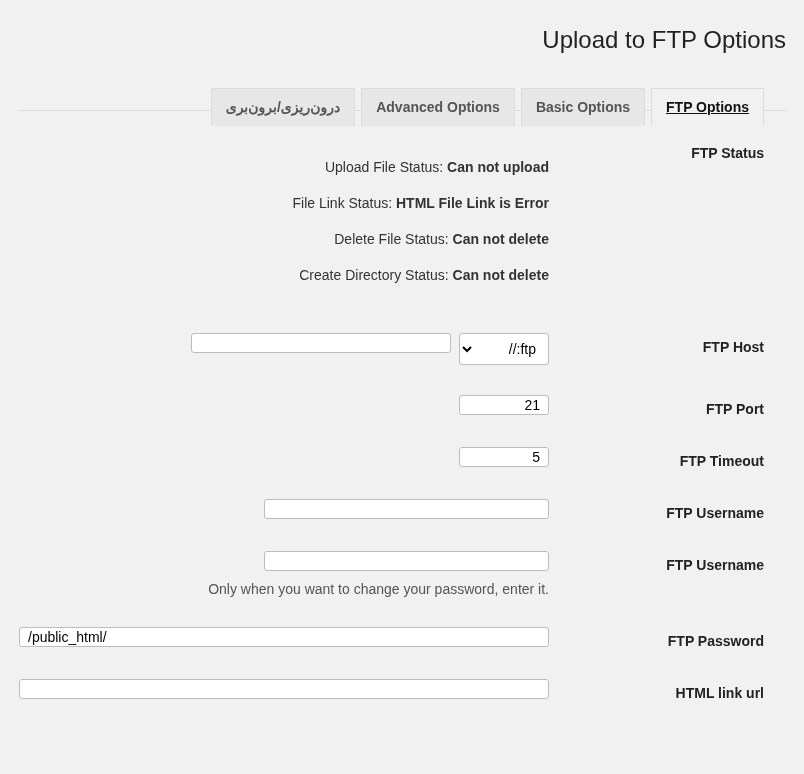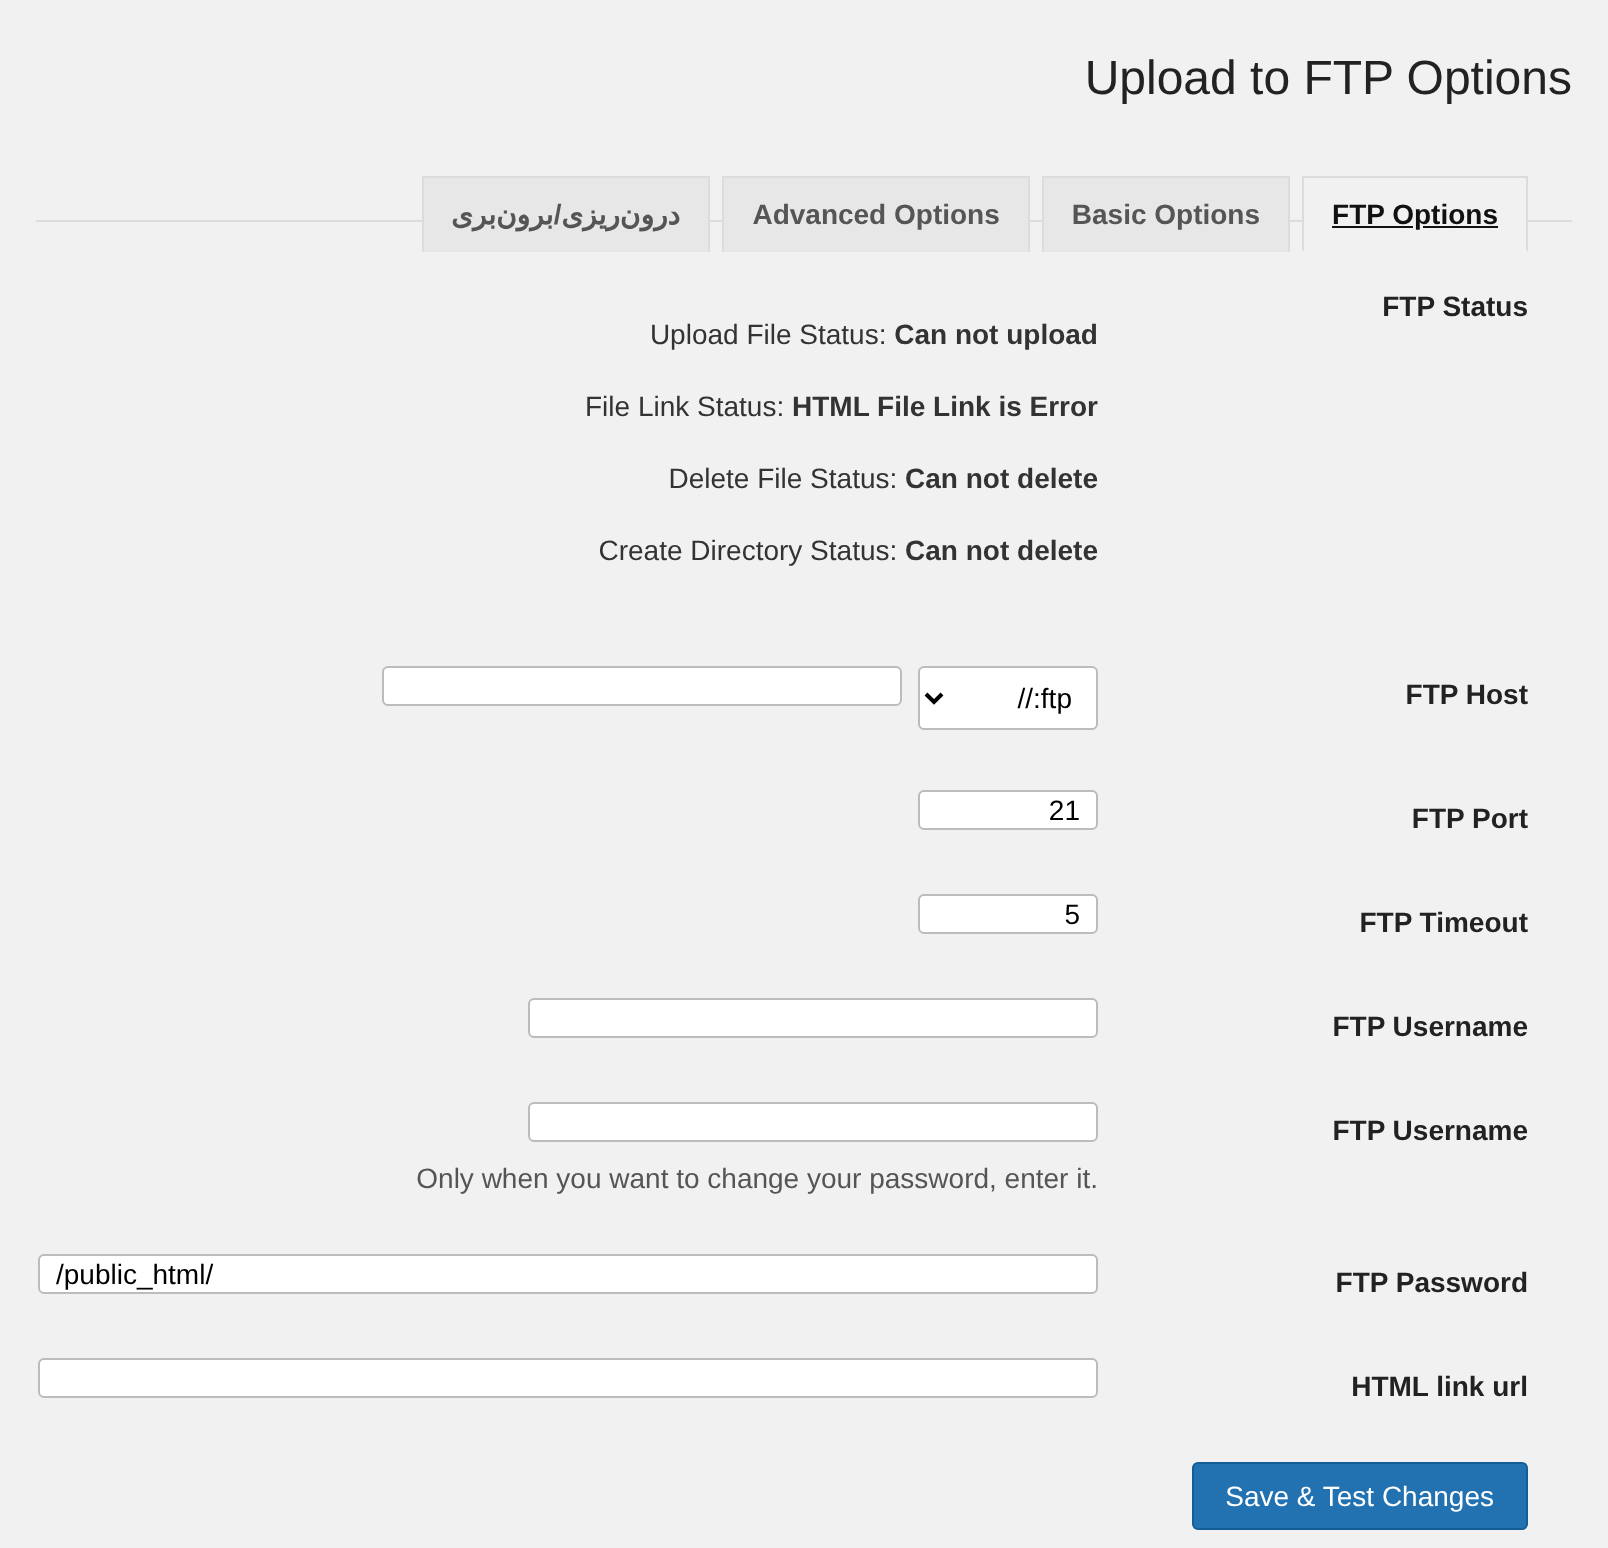--- a/index.html
+++ b/index.html
@@ -192,17 +192,14 @@
     </div>
   </div>
 
   <div class="row">
     <div class="label">HTML link url</div>
     <div class="control">
       <input type="text" class="wide" value="" style="">
     </div>
   </div>
 
-  <div class="submit-row">
-    <button class="btn-primary">Save &amp; Test Changes</button>
-  </div>
 
 </div>
 
 </body></html>

